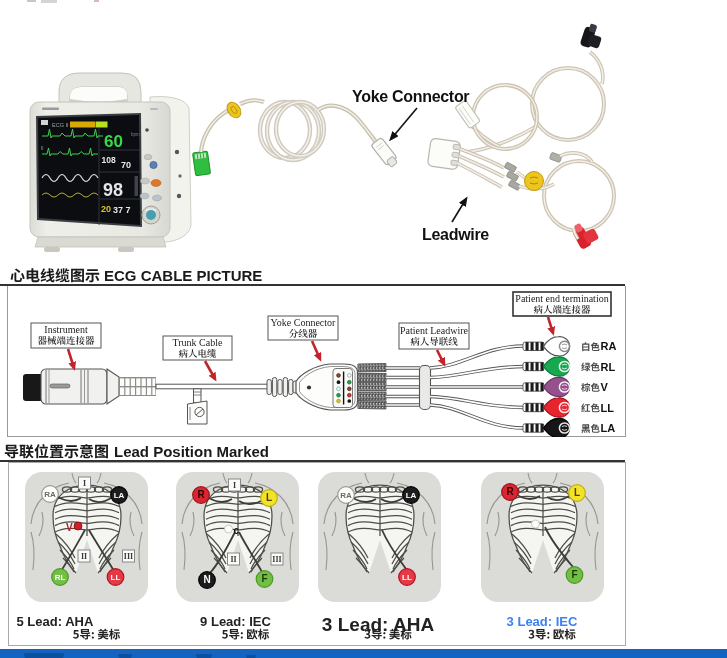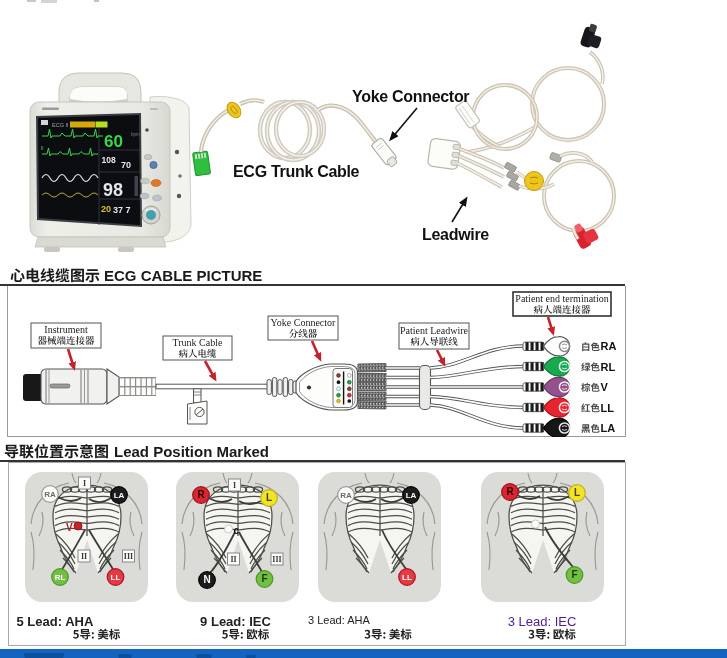--- a/index.html
+++ b/index.html
@@ -169,21 +169,20 @@
     </g>
     <g stroke="#111" stroke-width="1.6" marker-end="url(#bah)" fill="none">
     <line x1="417" y1="108" x2="391" y2="139"></line>
     <line x1="452" y1="222" x2="466" y2="199"></line>
     </g>
   </svg>
   <div class="abs" style="left:27px;top:0;width:9px;height:2px;background:#c8c8c8;"></div>
   <div class="abs" style="left:41px;top:0;width:16px;height:3px;background:#d4d4d4;"></div>
   <div class="abs" style="left:94px;top:0;width:5px;height:2px;background:#d8b8b8;"></div>
   <div class="abs photolabel" style="left:352px;top:88px;">Yoke Connector</div>
-  <div class="abs photolabel" style="left:233px;top:163px;">ECG Trunk Cable</div>
   <div class="abs photolabel" style="left:422px;top:226px;">Leadwire</div>
 </div>
 
 <svg class="abs" style="left:10px;top:266px;" width="95" height="20">
     <g transform="translate(0,15)" fill="#1a1a1a">
       <path transform="translate(0.00,0) scale(0.015000,-0.015000)" d="M294.4 563.5H419.6V97.5Q419.6 61.2 429.6 51.7Q439.7 42.3 476.2 42.3Q485.1 42.3 504.3 42.3Q523.6 42.3 546.3 42.3Q569 42.3 589.2 42.3Q609.4 42.3 619.1 42.3Q645.2 42.3 658.1 56.8Q671.1 71.3 676.9 111.8Q682.7 152.3 686 230.7Q700.3 220.7 720.1 210.2Q740 199.7 761.5 191.8Q782.9 184 798.6 179.6Q792.3 84.6 775.8 30.1Q759.3 -24.5 725 -47Q690.8 -69.6 628.8 -69.6Q620.3 -69.6 603.3 -69.6Q586.3 -69.6 565.1 -69.6Q543.9 -69.6 523.3 -69.6Q502.6 -69.6 485.7 -69.6Q468.8 -69.6 461.3 -69.6Q396.4 -69.6 359.8 -54.4Q323.2 -39.2 308.8 -2.7Q294.4 33.9 294.4 97.7ZM113.3 504.7 230.8 482.1Q224.4 417.4 213.5 341.7Q202.7 266 189 193.5Q175.2 121.1 158.2 63.8L35.8 113.7Q53.8 166.8 69.2 231.9Q84.7 297 96.2 367.4Q107.7 437.8 113.3 504.7ZM736.9 491.5 848.9 536.9Q877.3 477.7 903 410.4Q928.6 343 948.7 278.7Q968.7 214.4 979 162.4L857.4 112Q849.5 163.3 831 229.3Q812.5 295.3 788.1 363.9Q763.7 432.5 736.9 491.5ZM328.7 752.8 410.3 834.3Q456 805.5 509.2 769Q562.4 732.4 610.7 694.8Q659 657.2 689.1 626L600.7 532.1Q573.5 563.4 527.2 602.5Q480.8 641.7 428.4 681.7Q375.9 721.7 328.7 752.8Z"></path>
       <path transform="translate(15.00,0) scale(0.015000,-0.015000)" d="M167.2 491H821.1V380.6H167.2ZM429 843.9H557.8V115.7Q557.8 84.1 562 68.8Q566.1 53.5 579.6 48.3Q593.1 43.1 620.4 43.1Q628.1 43.1 644.6 43.1Q661.2 43.1 682 43.1Q702.8 43.1 723.3 43.1Q743.8 43.1 760.8 43.1Q777.7 43.1 785.3 43.1Q811.4 43.1 824.9 55.1Q838.5 67 844.9 99Q851.3 131 855 189.3Q877.6 173.4 912.3 158.9Q946.9 144.3 974.2 137.6Q966.3 59.2 948 11.6Q929.8 -36 894.5 -57.1Q859.3 -78.2 797.7 -78.2Q787.8 -78.2 768.5 -78.2Q749.2 -78.2 725.3 -78.2Q701.3 -78.2 677.3 -78.2Q653.4 -78.2 634.5 -78.2Q615.6 -78.2 606.5 -78.2Q537.8 -78.2 498.8 -61.2Q459.9 -44.3 444.4 -2Q429 40.3 429 117ZM187 705.1H876.4V170.4H187V287.6H753.6V587.9H187ZM110.6 705.1H234.6V112.5H110.6Z"></path>
       <path transform="translate(30.00,0) scale(0.015000,-0.015000)" d="M80.7 169.3Q78.1 180.3 71.8 199.5Q65.5 218.8 58.1 239.3Q50.6 259.9 43.9 274Q64 278.4 82.2 294.6Q100.5 310.9 124.1 338.9Q137.6 352.1 161.4 382.8Q185.1 413.6 214.4 455.5Q243.7 497.4 273.7 546.9Q303.6 596.3 329.1 647.3L425.9 585.5Q369.4 488.1 298.3 393.5Q227.3 298.8 155.5 227.1V224.6Q155.5 224.6 144.1 219.1Q132.7 213.6 118.1 204.7Q103.5 195.9 92.1 186.5Q80.7 177.2 80.7 169.3ZM80.7 169.3 73.7 262.8 124 298.3 395.4 343.5Q392.3 320.3 391.7 291Q391.2 261.6 392.2 243.4Q300.8 225.7 243.7 213.6Q186.6 201.5 154.4 193.7Q122.2 185.9 106.4 180.4Q90.6 174.8 80.7 169.3ZM73.9 413.3Q71.3 425.1 64.7 445.1Q58 465.2 50.1 486.9Q42.3 508.6 35.6 523.5Q51.3 527.8 65.6 543.1Q79.8 558.4 95.8 582Q103.8 593.7 119.7 620.2Q135.5 646.7 154.2 683.4Q172.8 720.1 191.1 762.4Q209.4 804.7 223 847.8L334.7 794.3Q310.3 737.9 277.8 679.9Q245.4 621.9 209.6 568.9Q173.9 515.8 137.6 473.5V470.2Q137.6 470.2 128.1 464.3Q118.6 458.4 105.7 449.5Q92.8 440.7 83.4 430.9Q73.9 421.2 73.9 413.3ZM73.9 413.3 70.8 497.4 120.1 530.2 301.2 543.2Q296.3 521.4 293.3 493.5Q290.2 465.6 289.7 447.6Q228.9 441.5 190.4 436.6Q151.8 431.6 128.8 428Q105.7 424.4 93.5 420.7Q81.2 417.1 73.9 413.3ZM47.5 70.8Q90.1 82.1 145.7 98.5Q201.3 114.9 263.5 134Q325.8 153 388.3 172.7L406.9 74.3Q320.7 43.2 233 12.6Q145.3 -17.9 72.5 -43.5ZM431.7 619 908.7 691.7 928.5 586.7 451.5 510.9ZM410.3 403.4 935.4 498.3 954.6 393.9 429.6 295.9ZM571.3 853.4H690.7Q689.2 752.9 693.8 652.9Q698.5 552.9 709.3 460.3Q720 367.7 735.4 289.2Q750.7 210.7 769.9 151.8Q789.1 92.9 811.1 60Q833.1 27.2 857.2 27.2Q866.6 27.2 873.2 36.7Q879.8 46.2 883.7 69.7Q887.7 93.3 889.7 133.5Q907.2 112.3 930.9 94.4Q954.6 76.5 974.4 66.7Q965.2 5 949.8 -28.8Q934.3 -62.6 908.9 -75.9Q883.4 -89.2 843.5 -89.2Q792.1 -89.2 752.4 -51.1Q712.6 -13 682.6 54.8Q652.6 122.6 631.5 212.9Q610.4 303.2 597.1 408.7Q583.9 514.1 577.7 627.2Q571.5 740.3 571.3 853.4ZM706.7 777.5 776.7 840.4Q797.1 828.9 821.1 813.3Q845.1 797.8 867.1 781.9Q889.2 766 903.1 753.3L831.1 682.7Q810.1 703.2 773.8 730Q737.4 756.9 706.7 777.5ZM862.1 351.5 962.7 305.7Q905.8 215.9 826 143.7Q746.2 71.5 650 17Q553.8 -37.5 447.2 -75.5Q436.2 -52.6 415.8 -24.8Q395.3 3 374.7 23.6Q475.8 53.3 568.8 100Q661.8 146.6 737.5 209.8Q813.2 273 862.1 351.5Z"></path>
       <path transform="translate(45.00,0) scale(0.015000,-0.015000)" d="M747 751.6H947.1V658.7H747ZM714.6 848.7 817.1 829.3Q805.1 777.7 787.4 720.8Q769.7 664 746.7 611.7Q723.7 559.4 694.1 519.7Q678.4 532.3 654.7 548.7Q630.9 565.1 613.4 574.3Q639.6 609.9 659.7 657.2Q679.7 704.5 693.7 754.7Q707.7 804.8 714.6 848.7ZM742.6 583.4 813.8 630.4Q845 606 875.7 576.6Q906.4 547.1 923.7 524.4L849.7 469.7Q833.2 493.5 803 526.1Q772.8 558.7 742.6 583.4ZM387.3 811.2H481.8V492.5H387.3ZM645.7 126.5H747.3V39Q747.3 22.6 752.9 18.6Q758.6 14.6 779 14.6Q783.7 14.6 794.6 14.6Q805.5 14.6 818.1 14.6Q830.7 14.6 841.9 14.6Q853.2 14.6 859 14.6Q870.4 14.6 876 18.6Q881.7 22.5 884.7 36.3Q887.7 50 888.7 77Q903.3 66 930 56.2Q956.7 46.5 977 42.2Q971.8 -3.4 960.1 -28.5Q948.4 -53.5 926.8 -63.2Q905.2 -72.9 870.8 -72.9Q863.5 -72.9 848.6 -72.9Q833.8 -72.9 817.1 -72.9Q800.5 -72.9 786.1 -72.9Q771.7 -72.9 764.4 -72.9Q715.9 -72.9 690.4 -62.7Q665 -52.6 655.3 -28.3Q645.7 -4.1 645.7 38.2ZM419.6 441.4H888.6V118.7H779.8V345.1H523.7V106.2H419.6ZM528.6 850.3H627V469.9H528.6ZM600.5 307.6H708.5Q704.7 221.4 691 155.5Q677.2 89.7 642.5 41.9Q607.7 -5.8 541.4 -38.3Q475.1 -70.7 366.2 -91.6Q360.3 -72.6 344 -46.6Q327.7 -20.7 312.7 -5Q408.7 10.2 465.1 34.4Q521.5 58.7 549.6 95.1Q577.7 131.5 587.6 183.7Q597.5 235.8 600.5 307.6ZM66 170.8Q63.4 181.1 57.5 198.4Q51.6 215.7 45 234.3Q38.3 252.9 32.4 266.2Q50.8 270.3 67.7 287.4Q84.5 304.4 106.7 332.4Q117.9 346.4 139.2 377.9Q160.5 409.4 187 452.7Q213.5 495.9 239.9 546Q266.3 596.1 287.9 647.1L377.7 593.3Q328 494.1 264.3 396.5Q200.7 298.8 134.3 224.6V222.8Q134.3 222.8 124.1 217.4Q113.9 212 100.2 203.9Q86.5 195.9 76.2 186.9Q66 177.9 66 170.8ZM66 170.8 55.1 266.9 101.3 302.4 363.5 367.2Q362.9 344 363.9 315.4Q364.9 286.7 368.3 268.6Q279.1 243.9 223.5 227.8Q167.9 211.7 136.9 201.3Q105.9 190.8 90.5 184Q75.1 177.2 66 170.8ZM60 413.3Q57.4 424.3 51.1 442.8Q44.9 461.3 37.8 481.8Q30.7 502.3 24 516.5Q38.4 520.8 51.6 536.1Q64.8 551.4 79.5 576.6Q86.9 588.2 100.2 616.3Q113.6 644.3 129.8 682.6Q146.1 720.9 161.7 764.8Q177.3 808.6 188.2 852.5L293.7 805.2Q272.5 747 244.2 686.8Q215.8 626.6 184.4 571.2Q152.9 515.8 119.8 471.2V467.8Q119.8 467.8 110.7 462.3Q101.6 456.8 89.9 448Q78.1 439.1 69.1 429.7Q60 420.4 60 413.3ZM60 413.3 56.9 494.3 104.8 526.3 271.5 538.8Q267.6 518 264.1 490.5Q260.6 463 260.8 445.5Q204.9 440.2 169 435.5Q133.1 430.8 111.8 427.2Q90.5 423.6 78.9 420.3Q67.3 417.1 60 413.3ZM32.1 68.4Q74.4 81.6 128.5 99.9Q182.6 118.2 243.4 140.4Q304.1 162.5 364.7 185.1L385.8 87.7Q301 53.8 215 20.3Q129 -13.2 58.2 -40.9Z"></path>
       <path transform="translate(60.00,0) scale(0.015000,-0.015000)" d="M71.8 811.4H929.7V-90.3H809.3V703.6H186.8V-90.3H71.8ZM142.8 51.5H874.2V-54H142.8ZM357.7 267.4 406.2 335.1Q448.1 327.1 494.5 314.6Q540.9 302.1 583.3 288Q625.7 273.8 656.2 260.1L607.1 185.7Q578 200.3 535.2 215.6Q492.4 231 446.1 244.8Q399.8 258.6 357.7 267.4ZM406.4 707.2 503.8 673.3Q475 629.4 436 586.7Q396.9 543.9 354.1 506.9Q311.4 469.9 269.9 442.5Q261.7 452.5 247.3 465.8Q233 479 217.8 492.3Q202.7 505.5 190.9 513.8Q253 548.5 311.4 600.2Q369.7 651.9 406.4 707.2ZM670.9 627.4H690.4L707.3 631.8L774.5 592.5Q735.1 531 674.6 479.6Q614.1 428.3 541 387.6Q467.9 346.9 388.5 317Q309 287 229.8 267.7Q224.7 281.8 215.5 300.5Q206.4 319.1 195.6 336.5Q184.8 353.9 174.8 365.2Q249.9 379.4 325.5 403.2Q401.1 427 468.7 459Q536.3 491.1 588.9 530Q641.4 568.9 670.9 612.6ZM387.3 557.8Q430.8 513.2 499.8 476.3Q568.8 439.5 652.4 412.1Q736 384.6 822.4 369.8Q806 354.1 786.4 327.6Q766.9 301.1 756.1 280.8Q667.5 300 582.6 334.1Q497.6 368.2 424.7 415.3Q351.8 462.3 300.1 518.5ZM410.2 627.4H704.6V539.2H348.5ZM266.1 139 320.3 217.1Q371.1 211.9 426.7 202.6Q482.3 193.4 536.9 181.8Q591.5 170.2 640.7 157.3Q689.8 144.4 728.5 131.6L676.1 46.9Q627 65.3 557.4 83.4Q487.8 101.6 411.8 116.3Q335.8 131 266.1 139Z"></path>
@@ -679,22 +678,22 @@
       <circle cx="29" cy="20" r="8.3" fill="#d92630" stroke="#a01018" stroke-width="1.2"></circle>
       <text x="29" y="23" font-size="10" font-weight="bold" fill="#300004" text-anchor="middle" font-family="'Liberation Sans',sans-serif">R</text>
       <circle cx="96" cy="21" r="8.3" fill="#f2e32a" stroke="#c0b210" stroke-width="1.2"></circle>
       <text x="96" y="24" font-size="10" font-weight="bold" fill="#4a4208" text-anchor="middle" font-family="'Liberation Sans',sans-serif">L</text>
       <circle cx="93.5" cy="103" r="8.3" fill="#72bf44" stroke="#4a9a22" stroke-width="1.2"></circle>
       <text x="93.5" y="106" font-size="10" font-weight="bold" fill="#1a3a08" text-anchor="middle" font-family="'Liberation Sans',sans-serif">F</text>
   </g>
 </svg>
 <div class="abs" style="left:16.5px;top:614px;width:140px;font-weight:bold;font-size:13px;color:#222;">5 Lead: AHA</div>
 <div class="abs" style="left:165.5px;top:614px;width:140px;text-align:center;font-weight:bold;font-size:13px;color:#222;">9 Lead: IEC</div>
-<div class="abs" style="left:308px;top:614px;width:140px;text-align:left;font-weight:normal;font-size:11px;color:#222;">3 Lead: AHA</div>
-<div class="abs" style="left:472px;top:614px;width:140px;text-align:center;font-weight:normal;font-size:13px;color:#4c1d95;">3 Lead: IEC</div>
+<div class="abs" style="left:308px;top:614px;width:140px;text-align:center;font-weight:bold;font-size:19px;color:#222;">3 Lead: AHA</div>
+<div class="abs" style="left:472px;top:614px;width:140px;text-align:center;font-weight:bold;font-size:13px;color:#3b82f6;">3 Lead: IEC</div>
 
 <svg class="abs" style="left:0;top:626px;" width="727" height="18">
 <g transform="translate(72.68,12.5)" fill="#222">
       <path transform="translate(0.00,0) scale(0.011500,-0.011500)" d="M276.6 -13.8Q218.3 -13.8 172 -0.1Q125.6 13.7 89.9 36.7Q54.1 59.8 25.9 87.2L94.1 180.5Q115.1 160.1 139.7 143.2Q164.2 126.3 193.7 116.1Q223.2 105.8 256.8 105.8Q295.4 105.8 324.8 121.7Q354.3 137.5 371.1 168.3Q387.9 199 387.9 242.3Q387.9 306.4 353.4 341.3Q319 376.2 263.5 376.2Q230.5 376.2 207.7 367.4Q184.9 358.5 152.3 337.5L84.9 381.3L105.4 740.8H501.2V617.3H232L218.2 460.3Q239.9 470.3 260.9 475.3Q281.9 480.4 307 480.4Q369.4 480.4 421.4 455.5Q473.4 430.6 504.2 378.7Q535.1 326.8 535.1 245.8Q535.1 163.9 498.7 105.5Q462.3 47.1 403.6 16.7Q344.9 -13.8 276.6 -13.8Z"></path>
       <path transform="translate(6.79,0) scale(0.011500,-0.011500)" d="M56.1 310.2H947.2V199.1H56.1ZM617.2 367.7H741.5V32.8Q741.5 -12.9 727.9 -37Q714.3 -61 678.1 -72.8Q643 -83.8 591.2 -86.4Q539.5 -89 469.9 -89Q465.8 -65 453.6 -34.5Q441.4 -4 429.6 18.6Q460.9 17.6 494.2 16.8Q527.6 16 554.3 16.2Q581 16.3 590 16.3Q605.6 16.5 611.4 21Q617.2 25.5 617.2 36.5ZM189.3 154.6 270 228.9Q302.6 207.7 337 180Q371.4 152.3 401.1 124.5Q430.8 96.8 448.7 72.1L361.3 -10.4Q345.9 14.5 317.4 43.9Q288.9 73.3 255.4 102.6Q221.9 131.9 189.3 154.6ZM121.7 763H247.6V535Q247.6 514 257.3 503.6Q266.9 493.2 294.2 489.3Q321.5 485.5 375.4 485.5Q387.8 485.5 413.5 485.5Q439.2 485.5 472.2 485.5Q505.1 485.5 541 485.5Q577 485.5 611.5 485.5Q646 485.5 673.9 485.5Q701.9 485.5 717.7 485.5Q756.8 485.5 777.4 489.7Q798.1 493.9 807.3 507.6Q816.6 521.3 821.2 547.2Q843.2 535.4 875.9 526.5Q908.6 517.5 934.3 513.2Q926.4 463 905.2 436Q883.9 409.1 842.2 399.2Q800.6 389.4 729.2 389.4Q717.3 389.4 689.9 389.4Q662.6 389.4 627.1 389.4Q591.5 389.4 552.6 389.4Q513.6 389.4 478.1 389.4Q442.6 389.4 415.8 389.4Q389.1 389.4 377.4 389.4Q280 389.4 224 401.4Q168.1 413.3 144.9 444.2Q121.7 475.1 121.7 532.9ZM160.7 655.3H709.2V720.7H121.7V823H827.1V551.9H160.7Z"></path>
       <path transform="translate(18.29,0) scale(0.011500,-0.011500)" d="M162.6 365.9Q123.4 365.9 97.3 393.2Q71.1 420.6 71.1 461.1Q71.1 502.6 97.3 529.7Q123.4 556.8 162.6 556.8Q202 556.8 228.1 529.7Q254.3 502.6 254.3 461.1Q254.3 420.6 228.1 393.2Q202 365.9 162.6 365.9ZM162.6 -13.8Q123.4 -13.8 97.3 14.1Q71.1 42 71.1 82.3Q71.1 123.8 97.3 150.9Q123.4 178 162.6 178Q202 178 228.1 150.9Q254.3 123.8 254.3 82.3Q254.3 42 228.1 14.1Q202 -13.8 162.6 -13.8Z"></path>
       <path transform="translate(24.63,0) scale(0.011500,-0.011500)" d="M92.9 726.3H907.4V620.8H92.9ZM138.8 570.2H867.7V469.5H138.8ZM80.1 260.2H938.3V153.2H80.1ZM49.7 416.4H959.7V311.8H49.7ZM436.2 660.1H559.8V332.4H436.2ZM215.9 814.9 322.8 856.7Q346.6 830.4 367.6 797.8Q388.6 765.1 398.4 739.2L286.4 690.7Q278.1 716.8 258 751.9Q237.9 787 215.9 814.9ZM661.1 856.7 790.3 824.4Q765.3 784.1 738.8 747.4Q712.2 710.6 690.7 684.9L582.3 716Q596.4 735.7 611.1 760.2Q625.7 784.8 638.9 810.2Q652 835.6 661.1 856.7ZM422 333H549Q542.3 265.8 528.6 208.8Q514.8 151.9 486.2 105.5Q457.7 59.2 408.2 22.3Q358.7 -14.5 280.7 -41.9Q202.8 -69.3 89.3 -87.8Q85.2 -71.6 75.1 -51.8Q65.1 -31.9 52.8 -12.5Q40.4 6.9 28.8 20.1Q131.2 33.7 199.4 53.5Q267.7 73.2 309.7 99.9Q351.8 126.5 374.1 160.9Q396.5 195.3 406.6 238.1Q416.6 280.9 422 333ZM574.6 222.8Q619.7 130 718.5 81.7Q817.3 33.5 977.1 21.5Q964.7 8.4 950.6 -11.5Q936.5 -31.3 924.4 -51.9Q912.3 -72.5 904.8 -90Q787.5 -74.4 703.2 -39.2Q619 -4 561.2 55.7Q503.4 115.4 463.7 202.7Z"></path>
       <path transform="translate(36.13,0) scale(0.011500,-0.011500)" d="M467.1 787.6H908.5V675.9H467.1ZM421.4 548.6H963.6V436.9H421.4ZM617.3 493.2H739.4V51.4Q739.4 7.2 730.5 -19.8Q721.7 -46.9 693.2 -62Q665.5 -76.9 627.7 -80.5Q589.9 -84.2 539.1 -84.2Q536.5 -57.9 526.7 -22.5Q516.8 12.9 505 39.4Q535.1 38.4 562.8 38.1Q590.5 37.7 600.5 37.9Q610.1 38.1 613.7 41.3Q617.3 44.5 617.3 53.8ZM772.7 315.3 871.9 348.8Q894.8 298.7 915.8 241.6Q936.8 184.4 952.5 130.8Q968.2 77.2 974.3 35.3L866.3 -4.3Q861 37.6 847 92.1Q832.9 146.6 813.9 205.1Q794.8 263.6 772.7 315.3ZM465 344.7 572.7 320Q558.3 261.4 537.5 203Q516.6 144.6 492.3 92.7Q468 40.8 442.1 1.2Q431.5 10.3 414.4 21.9Q397.3 33.6 379.4 44.9Q361.4 56.2 348 62.9Q386.8 114.8 417.2 191.1Q447.6 267.4 465 344.7ZM33.8 652.4H409.1V541.2H33.8ZM173.3 849.7H292.2V-89.1H173.3ZM157.8 576.5 230.5 552.9Q220.2 495.2 204.8 433Q189.4 370.9 169.8 310.7Q150.2 250.5 126.6 198.6Q102.9 146.7 76.8 109Q71.5 125.5 61.2 146.8Q50.8 168 39 189.6Q27.2 211.1 16.2 226.4Q47.9 266.8 76.2 326Q104.4 385.1 125.5 451.3Q146.6 517.4 157.8 576.5ZM287.2 525.4Q296.2 516.2 315.8 493.3Q335.4 470.4 357.8 443.3Q380.1 416.2 398.5 393.3Q417 370.4 424.2 360.8L360.2 266.4Q350.4 286.8 334.1 315.2Q317.9 343.6 299 373.9Q280.1 404.3 263.2 430.3Q246.3 456.3 234.6 472.9Z"></path>
     </g>
 <g transform="translate(221.68,12.5)" fill="#222">

